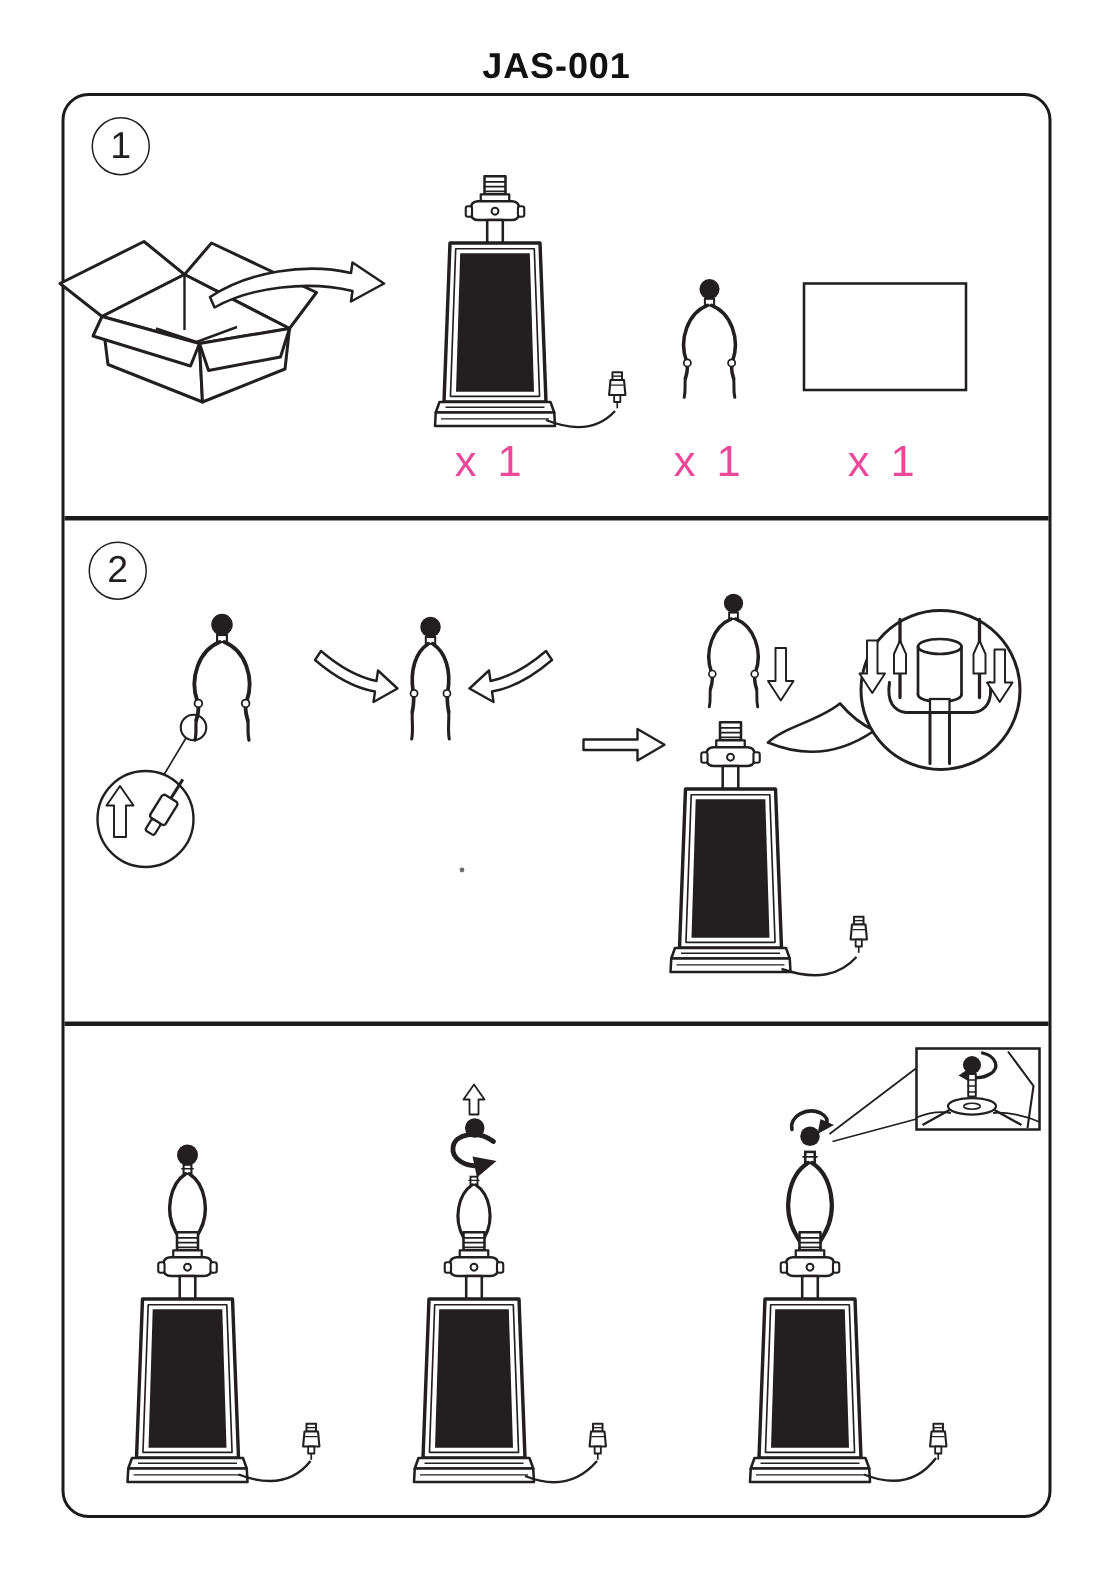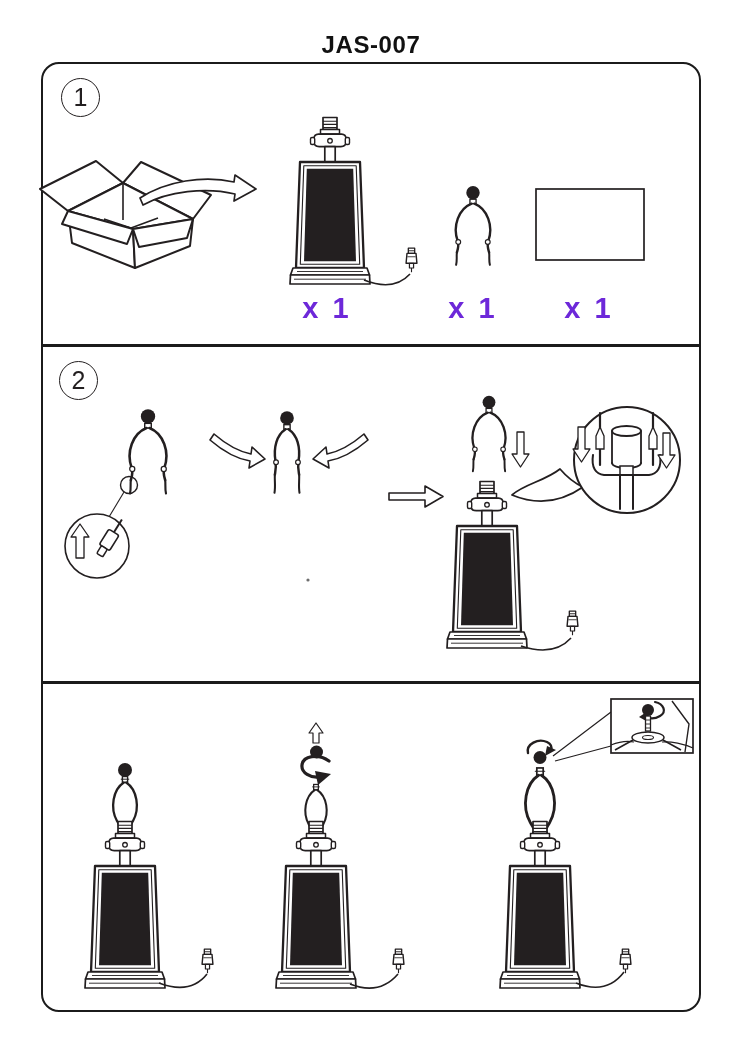--- a/index.html
+++ b/index.html
@@ -10,22 +10,22 @@
   .sheet{position:absolute;left:41px;top:62px;width:660px;height:950px;box-sizing:border-box;
          border:2.6px solid #1b1b1b;border-radius:18px;background:#fff;}
   .divider{position:absolute;left:0;width:100%;height:2.8px;background:#1b1b1b;}
   #divider-1{top:280px;}
   #divider-2{top:617px;}
   .badge{position:absolute;width:37px;height:37px;border:1.8px solid #231f20;border-radius:50%;
          display:flex;align-items:center;justify-content:center;font-size:25px;font-weight:400;
          color:#231f20;background:#fff;}
   #badge-1{left:61px;top:78px;}
   #badge-2{left:59px;top:361px;}
-  .count{position:absolute;width:84px;text-align:center;font-size:29px;font-weight:700;
-         letter-spacing:3px;color:#6d28d9;top:292px;}
+  .count{position:absolute;width:84px;text-align:center;font-size:29px;font-weight:400;
+         letter-spacing:3px;color:#ec4899;top:292px;}
   #count-lamp{left:285px;}
   #count-harp{left:431px;}
   #count-shade{left:547px;}
   svg.layer{position:absolute;left:0;top:0;width:742px;height:1050px;}
   symbol{overflow:visible;}
 </style>
 </head>
 <body>
 
 <div class="page">
@@ -90,21 +90,21 @@
           <path d="M14.2,3.2 h7.6" stroke-width="1"></path>
           <path d="M16.8,6.5 C6,13.5 2.8,32 10,45 C12.2,49 14,51 14.4,54" stroke-width="2.3"></path>
           <path d="M19.2,6.5 C30,13.5 33.2,32 26,45 C23.8,49 22,51 21.6,54" stroke-width="2.3"></path>
           <rect x="12.2" y="52" width="4.6" height="7.4" rx="1.2" fill="#fff" stroke-width="1.3"></rect>
           <rect x="19.2" y="52" width="4.6" height="7.4" rx="1.2" fill="#fff" stroke-width="1.3"></rect>
         </g>
       </symbol>
     </defs>
   </svg>
 
-  <div class="title">JAS-007</div>
+  <div class="title">JAS-001</div>
 
   <div class="sheet">
     <div class="divider" id="divider-1"></div>
     <div class="divider" id="divider-2"></div>
   </div>
 
   <section>
     <div class="badge" id="badge-1">
       <span>1</span>
     </div>

